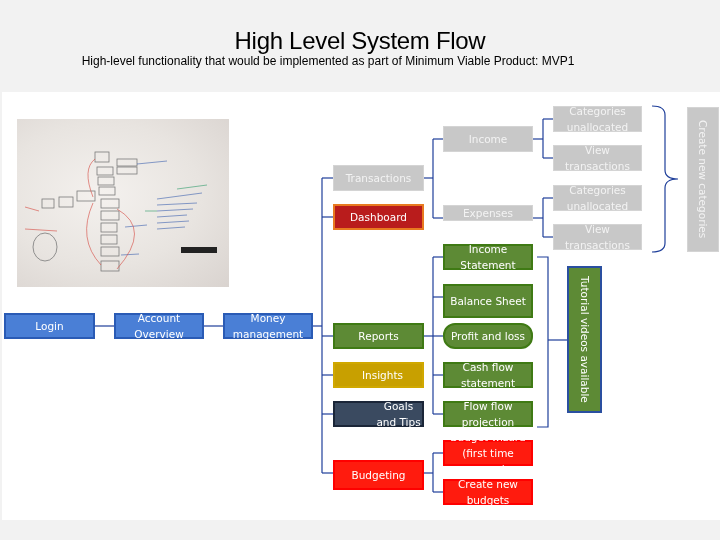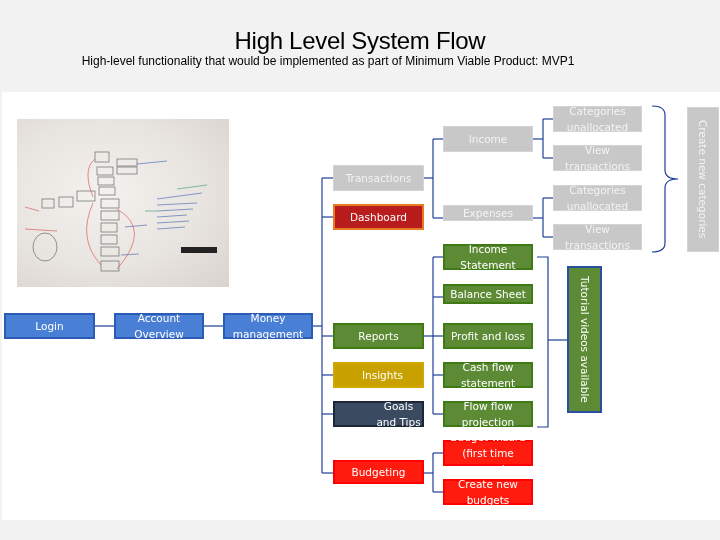--- a/index.html
+++ b/index.html
@@ -126,28 +126,28 @@
 
 <div class="box blue" style="left:4px;top:313px;width:91px;height:26px;">Login</div>
 <div class="box blue" style="left:114px;top:313px;width:90px;height:26px;">Account Overview</div>
 <div class="box blue" style="left:223px;top:313px;width:90px;height:26px;">Money management</div>
 
 <div class="box grey" style="left:333px;top:165px;width:91px;height:26px;">Transactions</div>
 <div class="box orange" style="left:333px;top:204px;width:91px;height:26px;">Dashboard</div>
 <div class="box green" style="left:333px;top:323px;width:91px;height:26px;">Reports</div>
 <div class="box gold" style="left:333px;top:362px;width:91px;height:26px;padding-left:8px;">Insights</div>
 <div class="box navy" style="left:333px;top:401px;width:91px;height:26px;">Goals and Tips</div>
-<div class="box red" style="left:333px;top:460px;width:91px;height:24px;">Budgeting</div>
+<div class="box red" style="left:333px;top:460px;width:91px;height:30px;">Budgeting</div>
 
 <div class="box grey" style="left:443px;top:126px;width:90px;height:26px;">Income</div>
 <div class="box grey" style="left:443px;top:205px;width:90px;height:16px;">Expenses</div>
 
 <div class="box green" style="left:443px;top:244px;width:90px;height:26px;">Income Statement</div>
-<div class="box green" style="left:443px;top:284px;width:90px;height:20px;">Balance Sheet</div>
-<div class="box green" style="left:443px;top:323px;width:90px;height:26px;">Profit and loss</div>
+<div class="box green" style="left:443px;top:284px;width:90px;height:34px;">Balance Sheet</div>
+<div class="box green" style="left:443px;top:323px;width:90px;height:26px;border-radius:12px;">Profit and loss</div>
 <div class="box green" style="left:443px;top:362px;width:90px;height:26px;">Cash flow statement</div>
 <div class="box green" style="left:443px;top:401px;width:90px;height:26px;">Flow flow projection</div>
 
 <div class="box red" style="left:443px;top:440px;width:90px;height:26px;">Budget wizard (first time usage)</div>
 <div class="box red" style="left:443px;top:479px;width:90px;height:26px;">Create new budgets</div>
 
 <div class="box grey" style="left:553px;top:106px;width:89px;height:26px;">Categories unallocated</div>
 <div class="box grey" style="left:553px;top:145px;width:89px;height:26px;">View transactions</div>
 <div class="box grey" style="left:553px;top:185px;width:89px;height:26px;">Categories unallocated</div>
 <div class="box grey" style="left:553px;top:224px;width:89px;height:26px;">View transactions</div>

